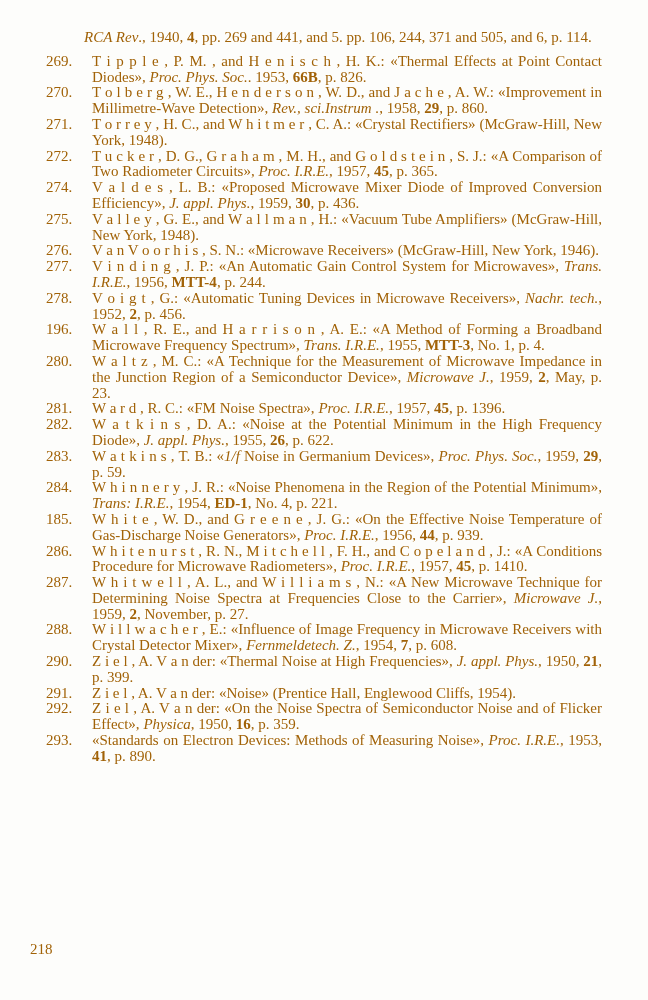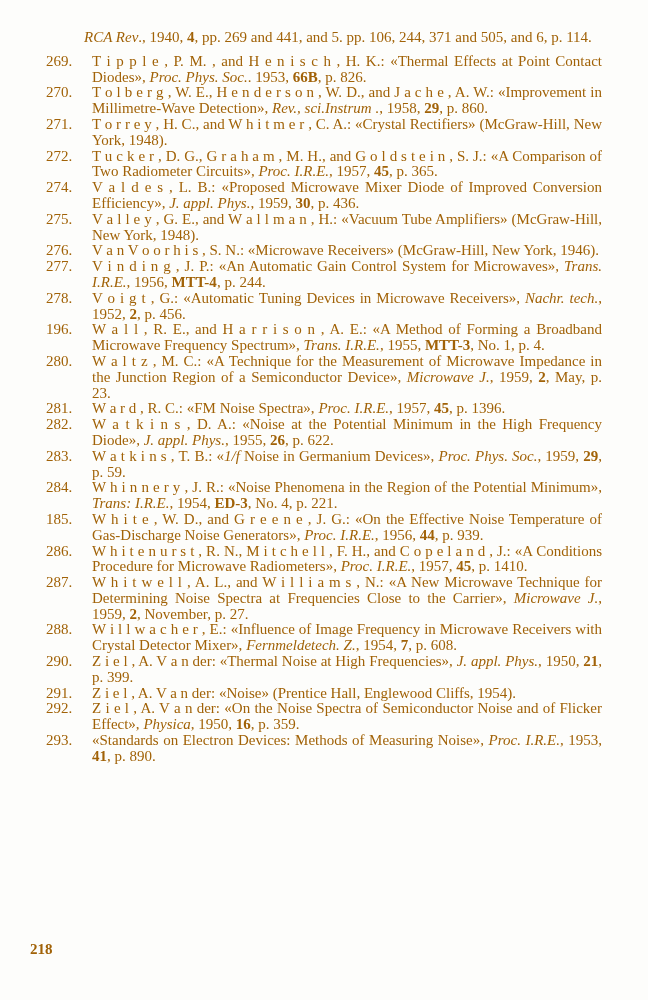--- a/index.html
+++ b/index.html
@@ -41,21 +41,21 @@
     width: 40px;
     text-align: left;
   }
   .it { font-style: italic; }
   .bd { font-weight: bold; }
   .pageno {
     position: absolute;
     left: 30px;
     top: 941px;
     font-size: 15px;
-    font-weight: bold;
+    font-weight: normal;
   }
 </style>
 </head>
 <body>
 
 <div class="page">
   <div class="content">
     <p class="cont"><span class="it">RCA Rev</span><span>., 1940, </span><span class="bd">4</span><span>, pp. 269 and 441, and 5. pp. 106, 244, 371 and 505, and 6, p. 114.</span></p>
     <ol class="refs">
         <li class="ref"><span class="num">269.</span><span><span>T i p p l e ,  P. M. , and  H e n i s c h ,  H. K.: «Thermal Effects at Point Contact Diodes», </span><span class="it">Proc. Phys. Soc.</span><span>. 1953, </span><span class="bd">66B</span><span>, p. 826.</span></span></li>
@@ -65,21 +65,21 @@
         <li class="ref"><span class="num">274.</span><span><span>V a l d e s ,  L. B.:  «Proposed Microwave Mixer Diode of Improved Conversion Efficiency», </span><span class="it">J. appl. Phys.</span><span>, 1959, </span><span class="bd">30</span><span>, p. 436.</span></span></li>
         <li class="ref"><span class="num">275.</span><span><span>V a l l e y ,  G. E.,  and  W a l l m a n ,  H.: «Vacuum Tube Amplifiers» (McGraw-Hill, New York, 1948).</span></span></li>
         <li class="ref"><span class="num">276.</span><span><span>V a n  V o o r h i s ,  S. N.: «Microwave Receivers» (McGraw-Hill, New York, 1946).</span></span></li>
         <li class="ref"><span class="num">277.</span><span><span>V i n d i n g ,  J. P.: «An Automatic Gain Control System for Microwaves», </span><span class="it">Trans. I.R.E.</span><span>, 1956, </span><span class="bd">MTT-4</span><span>, p. 244.</span></span></li>
         <li class="ref"><span class="num">278.</span><span><span>V o i g t ,  G.: «Automatic Tuning Devices in Microwave Receivers», </span><span class="it">Nachr. tech.</span><span>, 1952, </span><span class="bd">2</span><span>, p. 456.</span></span></li>
         <li class="ref"><span class="num">196.</span><span><span>W a l l ,  R. E.,  and  H a r r i s o n ,  A. E.: «A Method of Forming a Broadband Microwave Frequency Spectrum», </span><span class="it">Trans. I.R.E.</span><span>, 1955, </span><span class="bd">MTT-3</span><span>, No. 1, p. 4.</span></span></li>
         <li class="ref"><span class="num">280.</span><span><span>W a l t z ,  M. C.: «A Technique for the Measurement of Microwave Impedance in the Junction Region of a Semiconductor Device», </span><span class="it">Microwave J.</span><span>, 1959, </span><span class="bd">2</span><span>, May, p. 23.</span></span></li>
         <li class="ref"><span class="num">281.</span><span><span>W a r d ,  R. C.: «FM Noise Spectra», </span><span class="it">Proc. I.R.E.</span><span>, 1957, </span><span class="bd">45</span><span>, p. 1396.</span></span></li>
         <li class="ref"><span class="num">282.</span><span><span>W a t k i n s ,  D. A.: «Noise at the Potential Minimum in the High Frequency Diode», </span><span class="it">J. appl. Phys.</span><span>, 1955, </span><span class="bd">26</span><span>, p. 622.</span></span></li>
         <li class="ref"><span class="num">283.</span><span><span>W a t k i n s ,  T. B.: «</span><span class="it">1/f</span><span> Noise in Germanium Devices», </span><span class="it">Proc. Phys. Soc.</span><span>, 1959, </span><span class="bd">29</span><span>, p. 59.</span></span></li>
-        <li class="ref"><span class="num">284.</span><span><span>W h i n n e r y ,  J. R.: «Noise Phenomena in the Region of the Potential Minimum», </span><span class="it">Trans: I.R.E.</span><span>, 1954, </span><span class="bd">ED-3</span><span>, No. 4, p. 221.</span></span></li>
+        <li class="ref"><span class="num">284.</span><span><span>W h i n n e r y ,  J. R.: «Noise Phenomena in the Region of the Potential Minimum», </span><span class="it">Trans: I.R.E.</span><span>, 1954, </span><span class="bd">ED-1</span><span>, No. 4, p. 221.</span></span></li>
         <li class="ref"><span class="num">185.</span><span><span>W h i t e ,  W. D.,  and G r e e n e ,  J. G.: «On the Effective Noise Temperature of Gas-Discharge Noise Generators», </span><span class="it">Proc. I.R.E.</span><span>, 1956, </span><span class="bd">44</span><span>, p. 939.</span></span></li>
         <li class="ref"><span class="num">286.</span><span><span>W h i t e n u r s t ,  R. N.,  M i t c h e l l ,  F. H.,  and  C o p e l a n d ,  J.: «A Conditions Procedure for Microwave Radiometers», </span><span class="it">Proc. I.R.E.</span><span>, 1957, </span><span class="bd">45</span><span>, p. 1410.</span></span></li>
         <li class="ref"><span class="num">287.</span><span><span>W h i t w e l l ,  A. L.,  and  W i l l i a m s ,  N.: «A New Microwave Technique for Determining Noise Spectra at Frequencies Close to the Carrier», </span><span class="it">Microwave J.</span><span>, 1959, </span><span class="bd">2</span><span>, November, p. 27.</span></span></li>
         <li class="ref"><span class="num">288.</span><span><span>W i l l w a c h e r ,  E.: «Influence of Image Frequency in Microwave Receivers with Crystal Detector Mixer», </span><span class="it">Fernmeldetech. Z.</span><span>, 1954, </span><span class="bd">7</span><span>, p. 608.</span></span></li>
         <li class="ref"><span class="num">290.</span><span><span>Z i e l ,  A.  V a n der:  «Thermal Noise at High Frequencies», </span><span class="it">J. appl. Phys.</span><span>, 1950, </span><span class="bd">21</span><span>, p. 399.</span></span></li>
         <li class="ref"><span class="num">291.</span><span><span>Z i e l ,  A.  V a n der:  «Noise» (Prentice Hall, Englewood Cliffs, 1954).</span></span></li>
         <li class="ref"><span class="num">292.</span><span><span>Z i e l ,  A.  V a n der: «On the Noise Spectra of Semiconductor Noise and of Flicker Effect», </span><span class="it">Physica</span><span>, 1950, </span><span class="bd">16</span><span>, p. 359.</span></span></li>
         <li class="ref"><span class="num">293.</span><span><span>«Standards on Electron Devices:  Methods  of Measuring Noise», </span><span class="it">Proc. I.R.E.</span><span>, 1953, </span><span class="bd">41</span><span>, p. 890.</span></span></li>
       </ol>
   </div>

